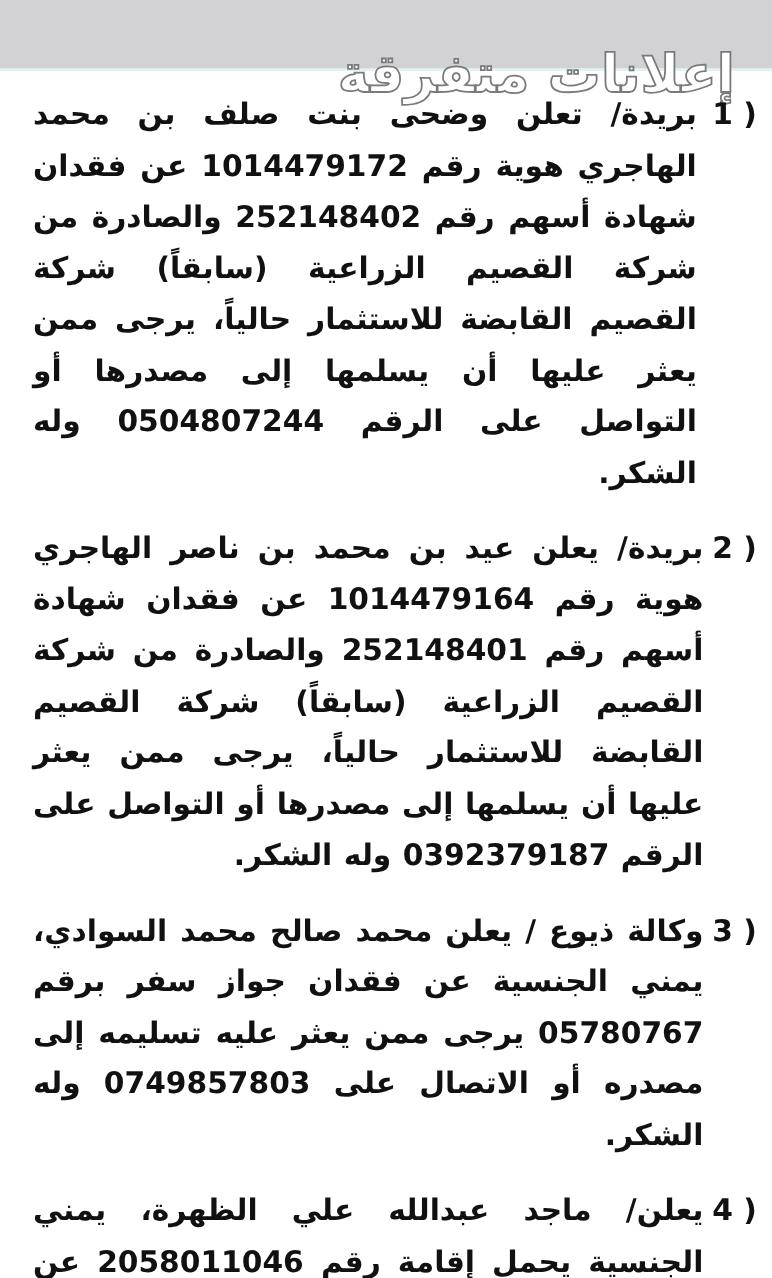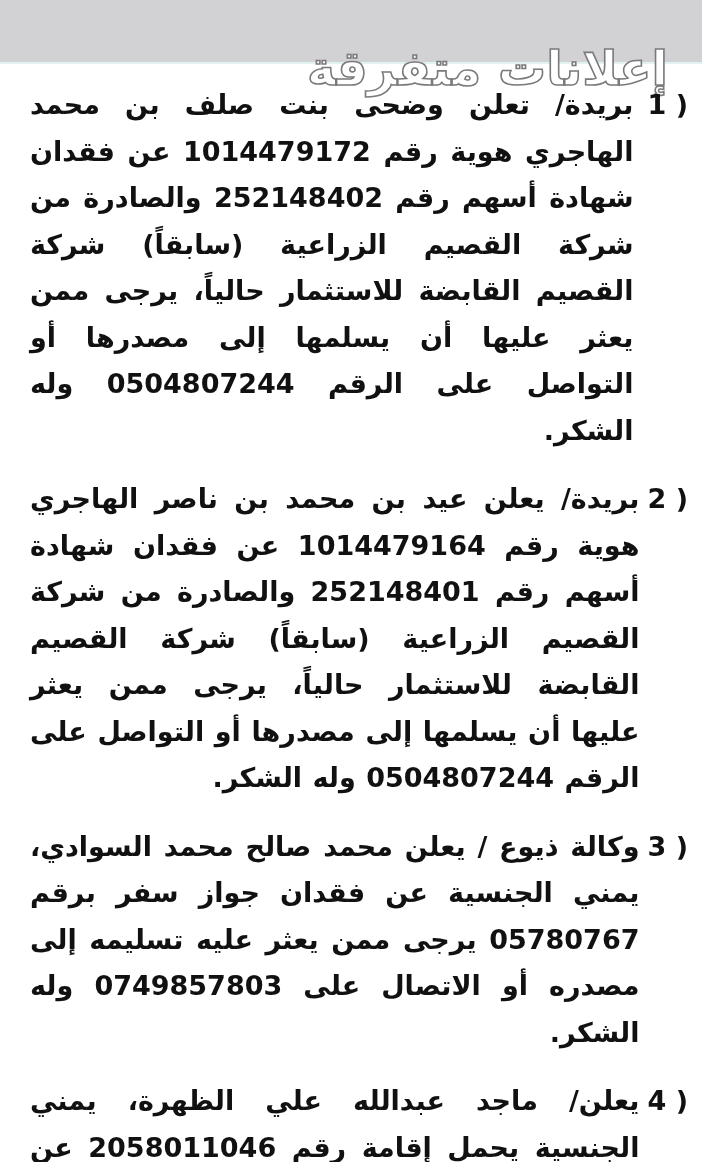--- a/index.html
+++ b/index.html
@@ -84,21 +84,21 @@
   <div class="header-title">إعلانات متفرقة</div>
 </div>
 
 <div class="content">
   <div class="ad">
     <span class="ad-num">1 )</span>
     <div class="ad-text">بريدة/ تعلن وضحى بنت صلف بن محمد الهاجري هوية رقم 1014479172 عن فقدان شهادة أسهم رقم 252148402 والصادرة من شركة القصيم الزراعية (سابقاً) شركة القصيم القابضة للاستثمار حالياً، يرجى ممن يعثر عليها أن يسلمها إلى مصدرها أو التواصل على الرقم 0504807244 وله الشكر.</div>
   </div>
   <div class="ad">
     <span class="ad-num">2 )</span>
-    <div class="ad-text">بريدة/ يعلن عيد بن محمد بن ناصر الهاجري هوية رقم 1014479164 عن فقدان شهادة أسهم رقم 252148401 والصادرة من شركة القصيم الزراعية (سابقاً) شركة القصيم القابضة للاستثمار حالياً، يرجى ممن يعثر عليها أن يسلمها إلى مصدرها أو التواصل على الرقم 0504807244 وله الشكر.</div>
+    <div class="ad-text">بريدة/ يعلن عيد بن محمد بن ناصر الهاجري هوية رقم 1014479164 عن فقدان شهادة أسهم رقم 252148401 والصادرة من شركة القصيم الزراعية (سابقاً) شركة القصيم القابضة للاستثمار حالياً، يرجى ممن يعثر عليها أن يسلمها إلى مصدرها أو التواصل على الرقم 0392379187 وله الشكر.</div>
   </div>
   <div class="ad">
     <span class="ad-num">3 )</span>
     <div class="ad-text">وكالة ذيوع / يعلن محمد صالح محمد السوادي، يمني الجنسية عن فقدان جواز سفر برقم 05780767 يرجى ممن يعثر عليه تسليمه إلى مصدره أو الاتصال على 0749857803 وله الشكر.</div>
   </div>
   <div class="ad">
     <span class="ad-num">4 )</span>
     <div class="ad-text">يعلن/ ماجد عبدالله علي الظهرة، يمني الجنسية يحمل إقامة رقم 2058011046 عن فقدان جواز سفره والذي برقم 06630428 يرجى ممن يعثر عليه تسليمه إلى مصدره وله الشكر.</div>
   </div>
 </div>

